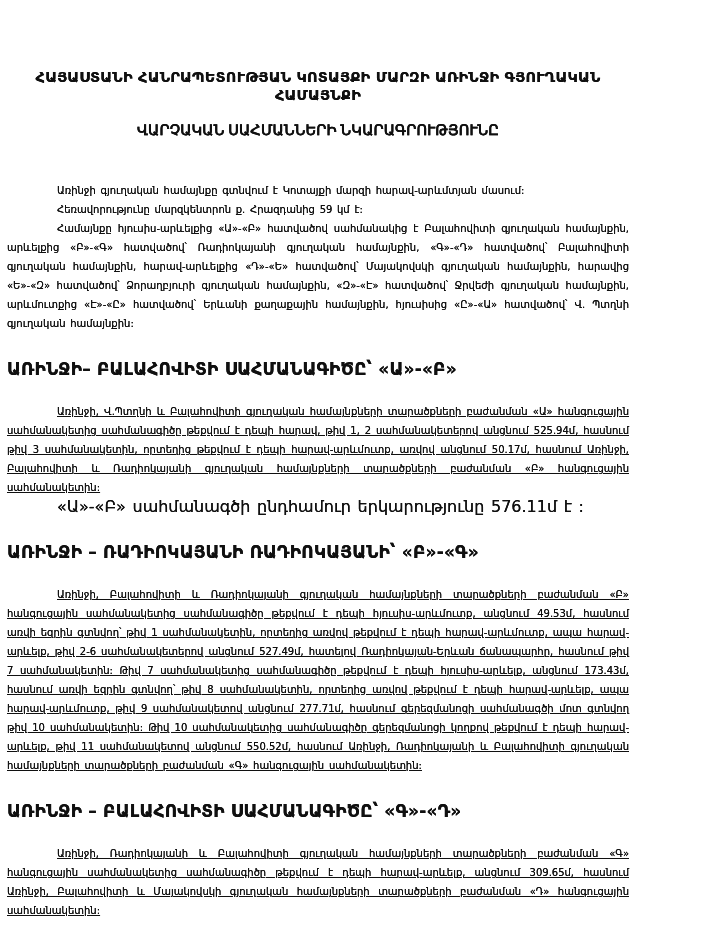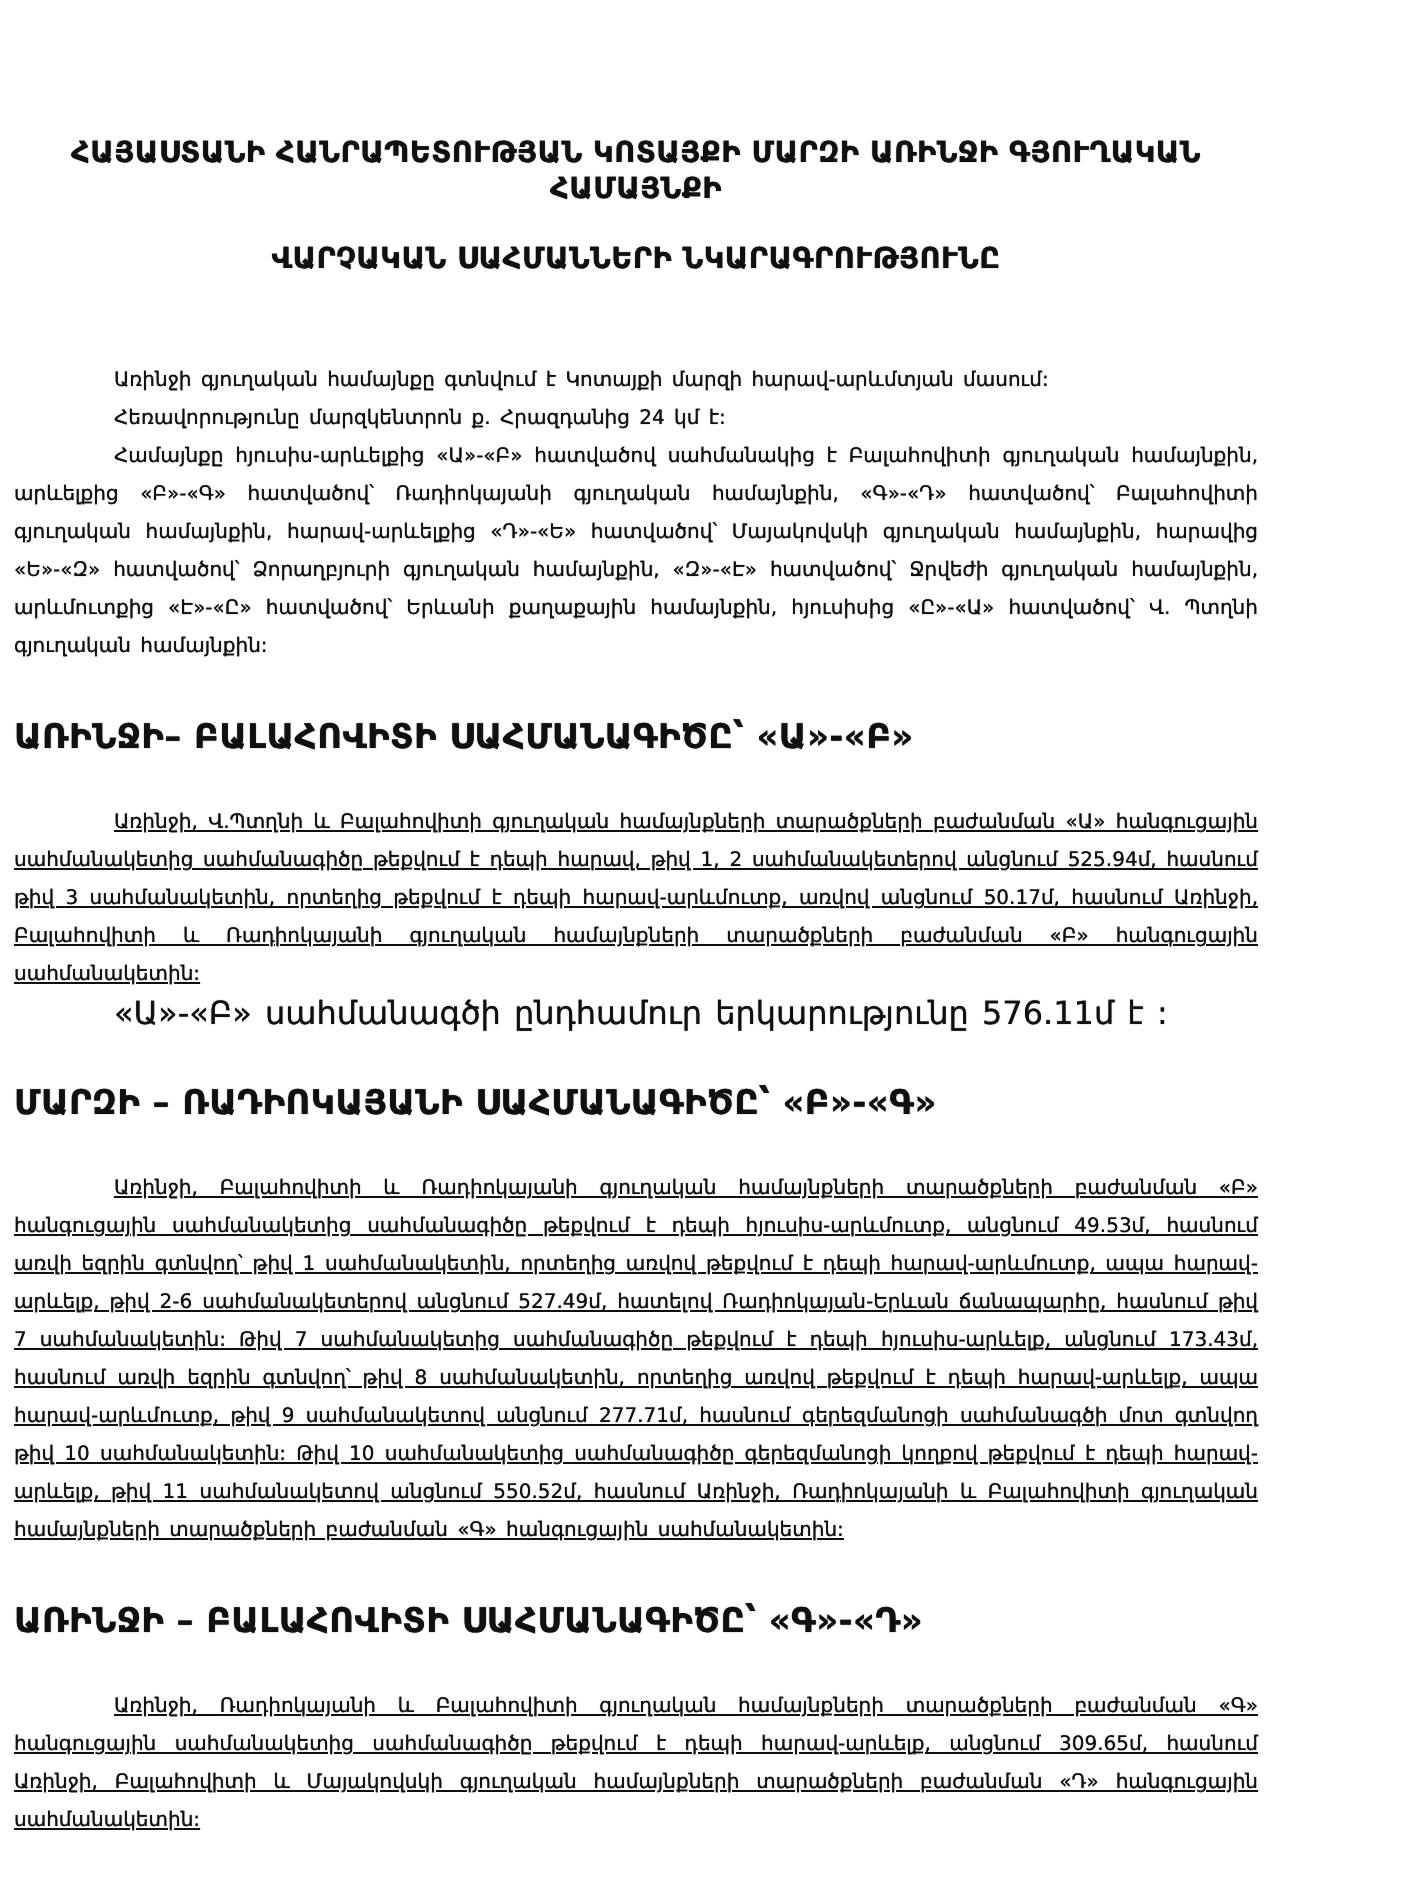--- a/index.html
+++ b/index.html
@@ -25,21 +25,21 @@
   }
   .doc-title {
     text-align: center;
     font-weight: bold;
     font-size: 14.5px;
     line-height: 18px;
     letter-spacing: 0.2px;
     text-shadow: 0 0 0.5px currentColor;
   }
   .doc-title .t-line1 { margin: 6px 0 0 0; }
-  .doc-title .t-line2 { margin: 17px 0 0 0; }
+  .doc-title .t-line2 { margin: 17px 0 0 0; font-family: Liberation Serif, serif; }
   .body-text {
     margin-top: 42px;
   }
   p.para {
     margin: 0;
     font-size: 10px;
     line-height: 19px;
     text-align: justify;
     text-indent: 50px;
     word-spacing: 1.5px;
@@ -70,31 +70,31 @@
 <div class="page">
 
   <div class="doc-title">
     <div class="t-line1">ՀԱՅԱՍՏԱՆԻ ՀԱՆՐԱՊԵՏՈՒԹՅԱՆ ԿՈՏԱՅՔԻ ՄԱՐԶԻ ԱՌԻՆՋԻ ԳՅՈՒՂԱԿԱՆ ՀԱՄԱՅՆՔԻ</div>
     <div class="t-line2">ՎԱՐՉԱԿԱՆ ՍԱՀՄԱՆՆԵՐԻ ՆԿԱՐԱԳՐՈՒԹՅՈՒՆԸ</div>
   </div>
 
   <div class="body-text">
 
     <p class="para">Առինջի գյուղական համայնքը գտնվում է Կոտայքի մարզի հարավ-արևմտյան մասում:</p>
-    <p class="para">Հեռավորությունը մարզկենտրոն ք. Հրազդանից 24 կմ է:</p>
+    <p class="para">Հեռավորությունը մարզկենտրոն ք. Հրազդանից 59 կմ է:</p>
     <p class="para">Համայնքը հյուսիս-արևելքից «Ա»-«Բ» հատվածով սահմանակից է Բալահովիտի գյուղական համայնքին, արևելքից «Բ»-«Գ» հատվածով՝ Ռադիոկայանի գյուղական համայնքին, «Գ»-«Դ» հատվածով՝ Բալահովիտի գյուղական համայնքին, հարավ-արևելքից «Դ»-«Ե» հատվածով՝ Մայակովսկի գյուղական համայնքին, հարավից «Ե»-«Զ» հատվածով՝ Ձորաղբյուրի գյուղական համայնքին, «Զ»-«Է» հատվածով՝ Ջրվեժի գյուղական համայնքին, արևմուտքից «Է»-«Ը» հատվածով՝ Երևանի քաղաքային համայնքին, հյուսիսից «Ը»-«Ա» հատվածով՝ Վ. Պտղնի գյուղական համայնքին:</p>
 
     <div class="section">
       <h2 class="section-header">ԱՌԻՆՋԻ– ԲԱԼԱՀՈՎԻՏԻ ՍԱՀՄԱՆԱԳԻԾԸ՝ «Ա»-«Բ»</h2>
       <p class="para">Առինջի, Վ.Պտղնի և Բալահովիտի գյուղական համայնքների տարածքների բաժանման «Ա» հանգուցային սահմանակետից սահմանագիծը թեքվում է դեպի հարավ, թիվ 1, 2 սահմանակետերով անցնում 525.94մ, հասնում թիվ 3 սահմանակետին, որտեղից թեքվում է դեպի հարավ-արևմուտք, առվով անցնում 50.17մ, հասնում Առինջի, Բալահովիտի և Ռադիոկայանի գյուղական համայնքների տարածքների բաժանման «Բ» հանգուցային սահմանակետին:</p>
       <p class="total-line">«Ա»-«Բ» սահմանագծի ընդհամուր երկարությունը 576.11մ  է :</p>
     </div>
 
     <div class="section">
-      <h2 class="section-header">ՄԱՐԶԻ – ՌԱԴԻՈԿԱՅԱՆԻ ՍԱՀՄԱՆԱԳԻԾԸ՝ «Բ»-«Գ»</h2>
+      <h2 class="section-header">ԱՌԻՆՋԻ – ՌԱԴԻՈԿԱՅԱՆԻ ՌԱԴԻՈԿԱՅԱՆԻ՝ «Բ»-«Գ»</h2>
       <p class="para">Առինջի, Բալահովիտի և Ռադիոկայանի գյուղական համայնքների տարածքների բաժանման «Բ» հանգուցային սահմանակետից սահմանագիծը թեքվում է դեպի հյուսիս-արևմուտք, անցնում 49.53մ, հասնում առվի եզրին գտնվող՝ թիվ 1 սահմանակետին, որտեղից առվով թեքվում է դեպի հարավ-արևմուտք, ապա հարավ-արևելք, թիվ 2-6 սահմանակետերով անցնում 527.49մ, հատելով Ռադիոկայան-Երևան ճանապարհը, հասնում թիվ 7 սահմանակետին: Թիվ 7 սահմանակետից սահմանագիծը թեքվում է դեպի հյուսիս-արևելք, անցնում 173.43մ, հասնում առվի եզրին գտնվող՝ թիվ 8 սահմանակետին, որտեղից առվով թեքվում է դեպի հարավ-արևելք, ապա հարավ-արևմուտք, թիվ 9 սահմանակետով անցնում 277.71մ, հասնում գերեզմանոցի սահմանագծի մոտ գտնվող թիվ 10 սահմանակետին: Թիվ 10 սահմանակետից սահմանագիծը գերեզմանոցի կողքով թեքվում է դեպի հարավ-արևելք, թիվ 11 սահմանակետով անցնում 550.52մ, հասնում Առինջի, Ռադիոկայանի և Բալահովիտի գյուղական համայնքների տարածքների բաժանման «Գ» հանգուցային սահմանակետին:</p>
     </div>
 
     <div class="section">
       <h2 class="section-header">ԱՌԻՆՋԻ – ԲԱԼԱՀՈՎԻՏԻ ՍԱՀՄԱՆԱԳԻԾԸ՝ «Գ»-«Դ»</h2>
       <p class="para">Առինջի, Ռադիոկայանի և Բալահովիտի գյուղական համայնքների տարածքների բաժանման «Գ» հանգուցային սահմանակետից սահմանագիծը թեքվում է դեպի հարավ-արևելք, անցնում 309.65մ, հասնում Առինջի, Բալահովիտի և Մայակովսկի գյուղական համայնքների տարածքների բաժանման «Դ» հանգուցային սահմանակետին:</p>
 
     </div>
 
   </div>

